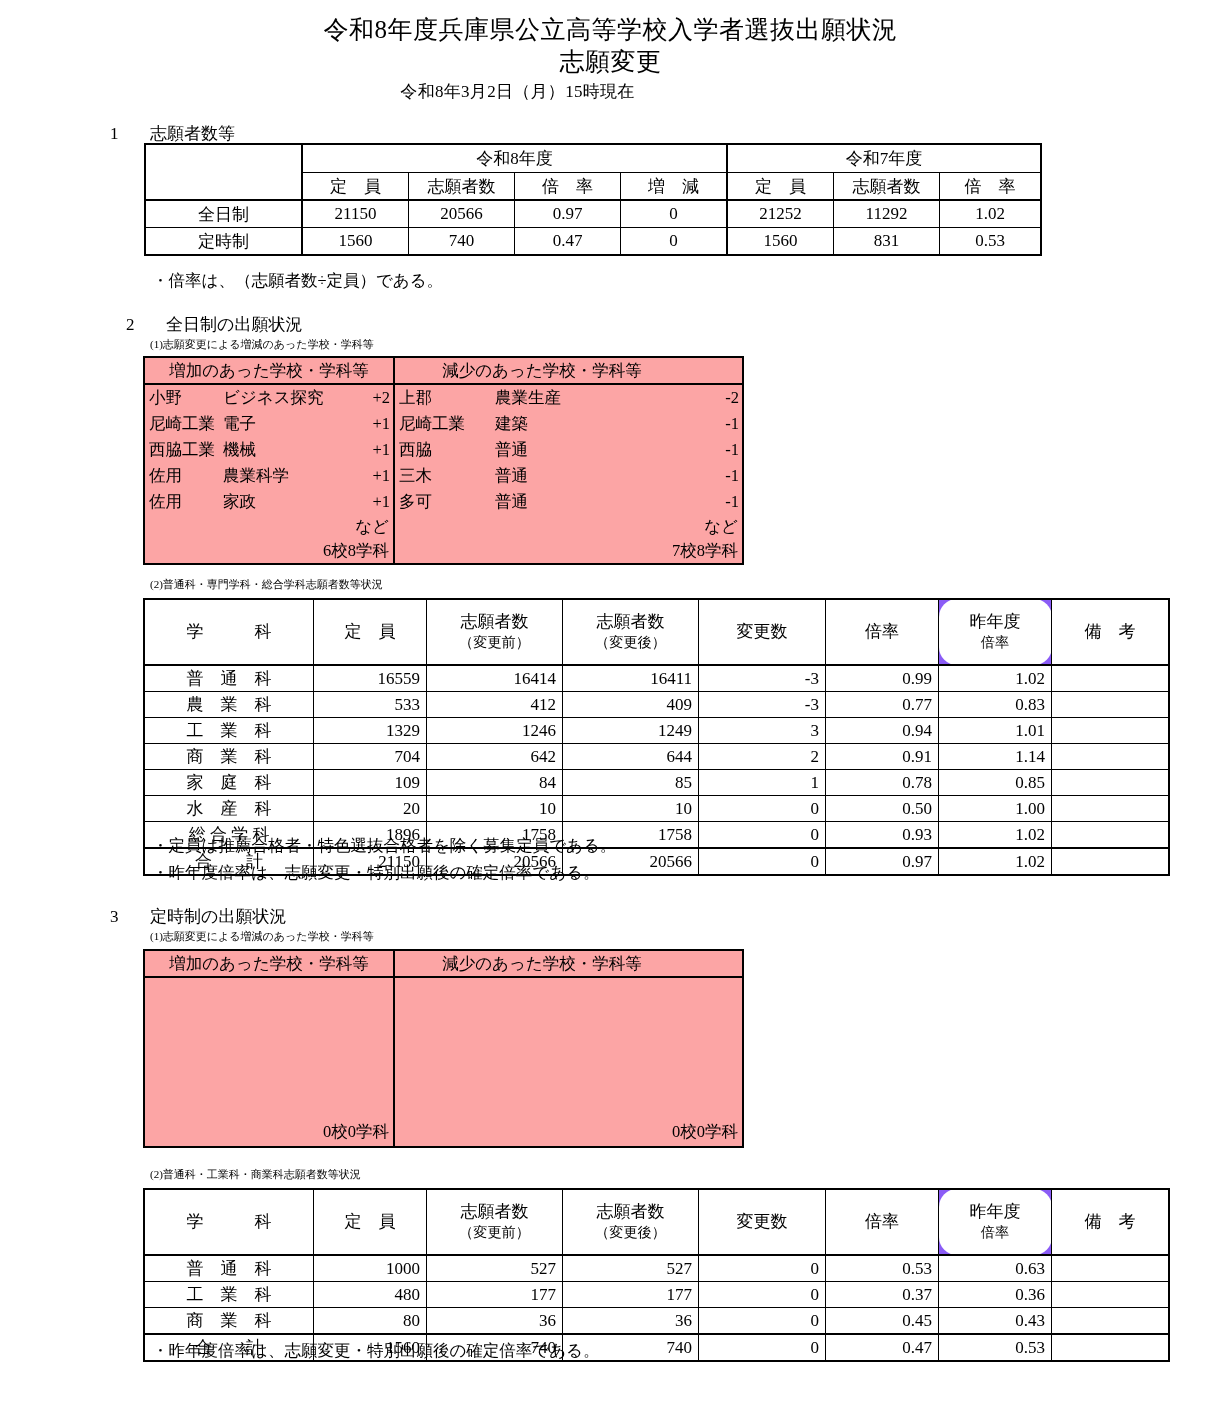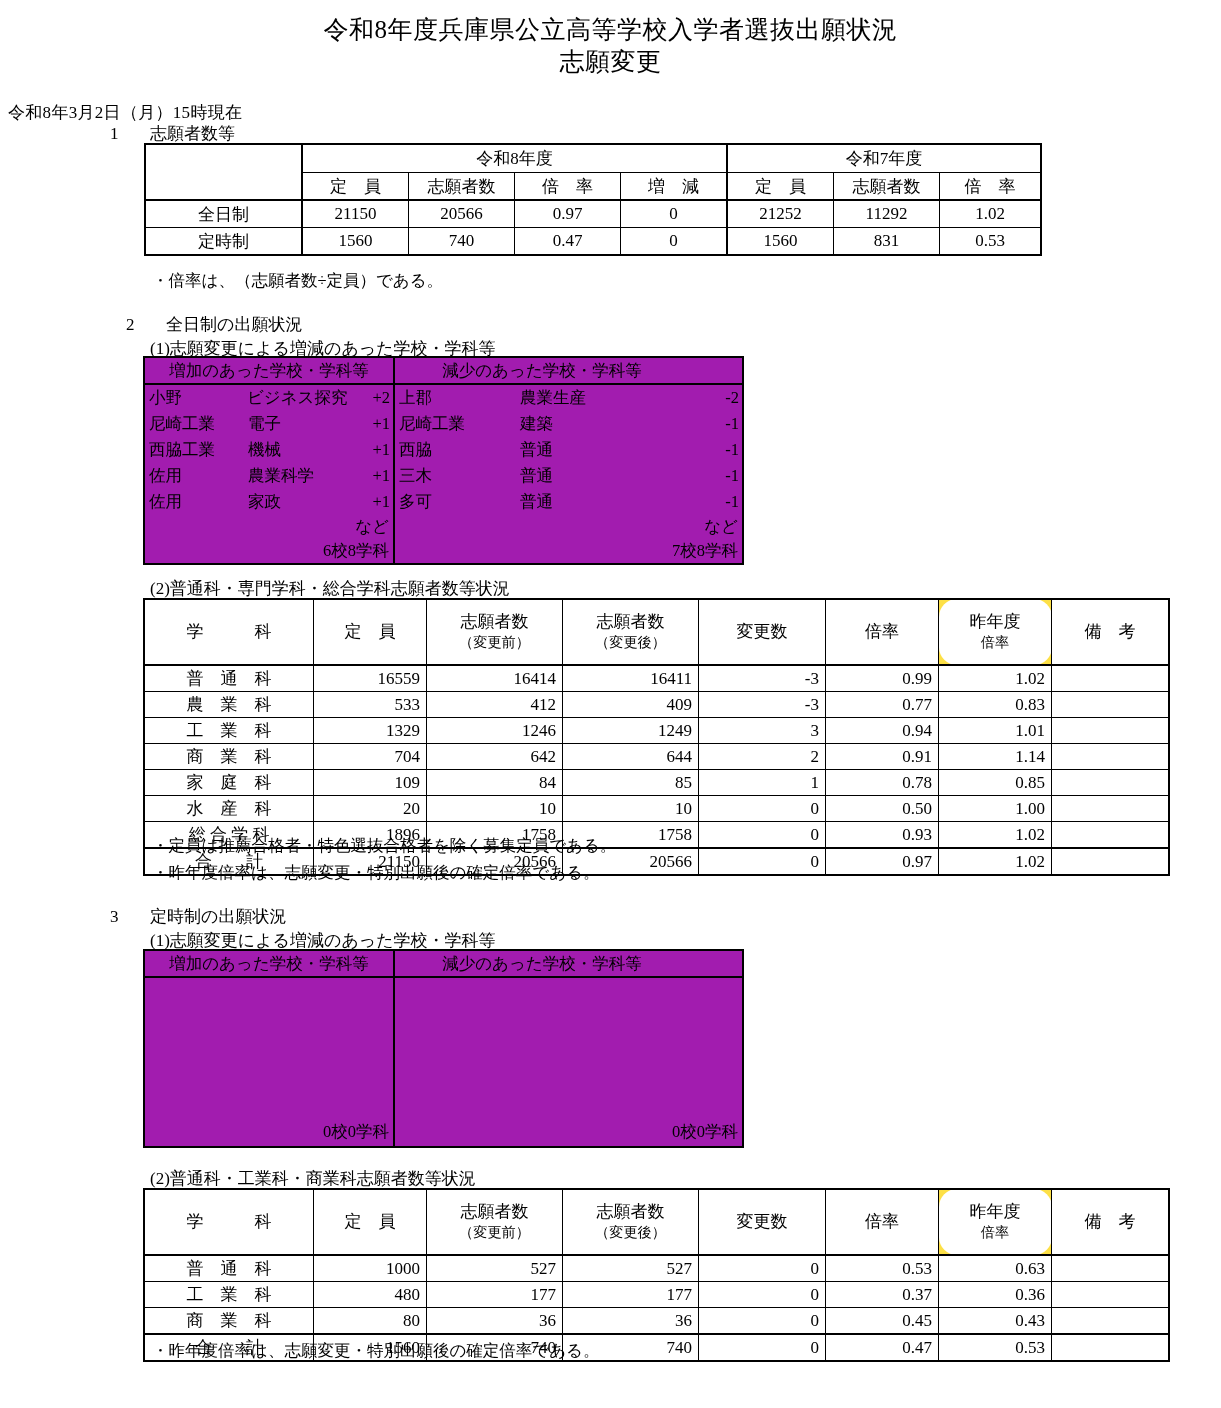--- a/index.html
+++ b/index.html
@@ -24,54 +24,53 @@
     width: 1221px;
     text-align: center;
     font-size: 25px;
     line-height: 32px;
     letter-spacing: 0.5px;
   }
   .title-line2 { display: block; }
 
   .date-line {
     position: absolute;
-    left: 8px; top: 80px;
+    left: 0; top: 80px;
     width: 1035px;
-    text-align: left;
+    text-align: center;
     font-size: 17px;
     letter-spacing: 0.3px;
-    margin-top: 21px;
   }
 
   
   .sec-num {
     position: absolute;
     font-size: 17px;
     white-space: nowrap;
   }
   .sec-num .num { display: inline-block; width: 40px; }
   .sub-head {
     position: absolute;
-    font-size: 17px;
+    font-size: 11px;
     white-space: nowrap;
   }
 
   
   .note {
     position: absolute;
     font-size: 16.5px;
     white-space: nowrap;
   }
 
   
   table {
     border-collapse: collapse;
     position: absolute;
     font-size: 17px;
-    background: #fde047;
+    background: #8b5cf6;
   }
   table td, table th {
     border: 1px solid #000;
     font-weight: normal;
     padding: 0;
     vertical-align: middle;
     background: #fff;
   }
   .outer-thick { border: 2.5px solid #000; }
 
@@ -85,21 +84,21 @@
   #table1 .c-label { width: 155px; }
   #table1 .c-n     { width: 105px; }
   #table1 .c-nwide { width: 100px; }
   #table1 .top-row td { height: 27px; }
   #table1 .bdr-top-thick { border-top: 2.5px solid #000; }
   #table1 .bdr-l-thick { border-left: 2.5px solid #000; }
 
   
   .chg-table {
     border: 2.5px solid #000;
-    background: #a21caf;
+    background: #fca5a5;
     position: absolute;
   }
   .chg-head {
     display: flex;
     border-bottom: 2.5px solid #000;
     height: 25px;
   }
   .chg-head > div {
     font-size: 16.5px;
     text-align: center;
@@ -110,21 +109,20 @@
   .chg-body { display: flex; }
   .chg-col-l { width: 248px; border-right: 2.5px solid #000; }
   .chg-col-r { width: 347px; }
   .chg-row {
     display: flex;
     align-items: center;
     font-size: 16.5px;
     height: 26px;
     padding: 0 3px 0 4px;
     white-space: nowrap;
-    gap: 25px;
   }
   .chg-school { display: inline-block; }
   .chg-dept   { display: inline-block; flex: 1; }
   .chg-delta  { text-align: right; }
   .chg-col-l .chg-school { width: 74px; }
   .chg-col-r .chg-school { width: 96px; }
   .chg-foot {
     font-size: 16.5px;
     text-align: right;
     padding-right: 4px;

